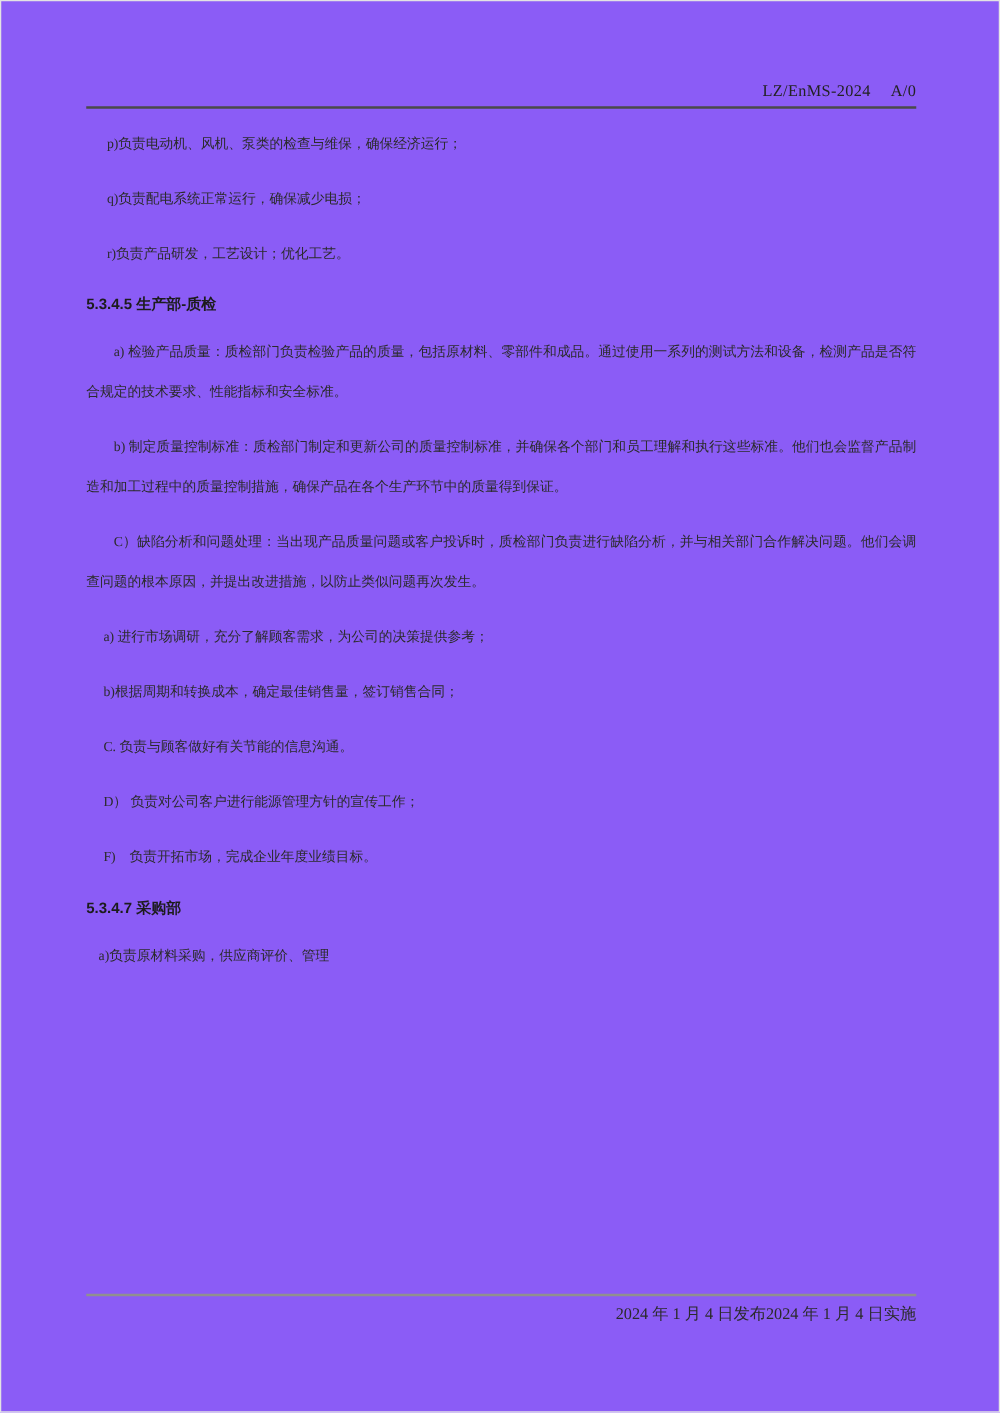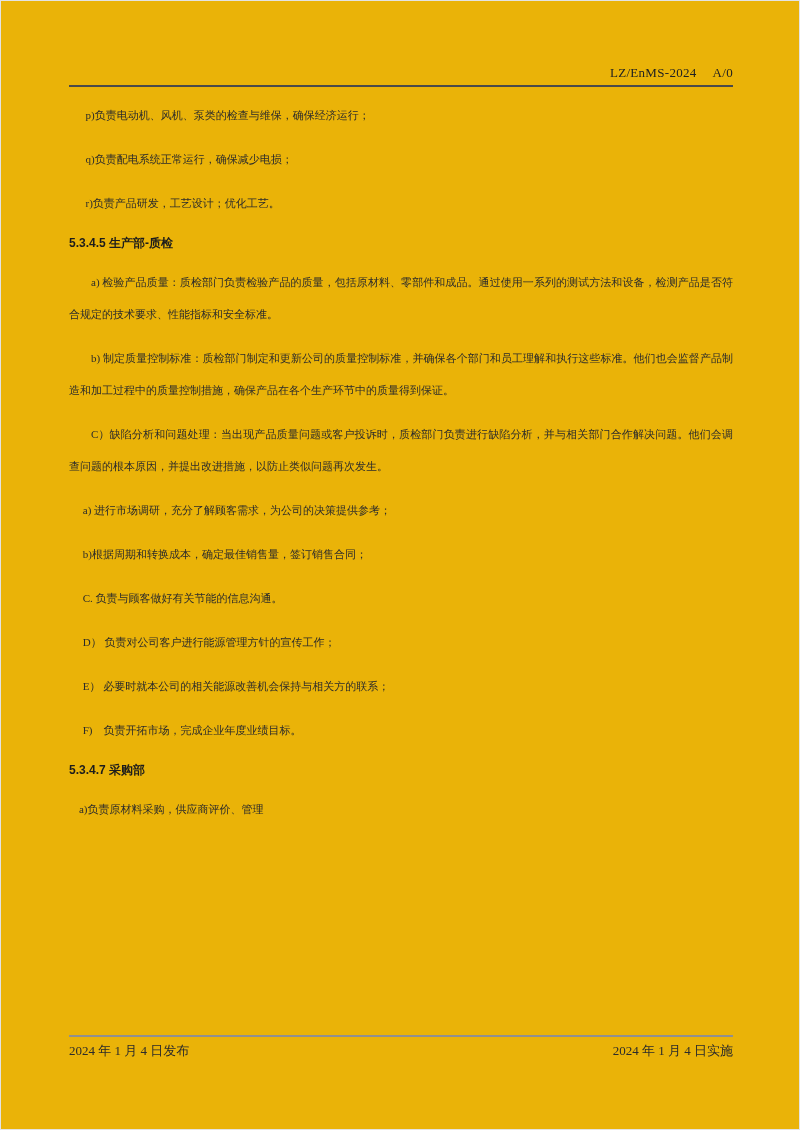--- a/index.html
+++ b/index.html
@@ -5,21 +5,21 @@
   html, body {
     margin: 0;
     padding: 0;
     background: #ffffff;
   }
   .page {
     position: relative;
     width: 800px;
     height: 1130px;
     margin: 0 auto;
-    background: #eab308;
+    background: #8b5cf6;
     border: 1px solid #e3e3e3;
     box-sizing: border-box;
     overflow: hidden;
     font-family: "Liberation Serif", "DejaVu Serif", serif;
     color: #2b2b2b;
   }
   .page-header {
     margin: 0 66px 0 68px;
     padding-top: 64px;
     padding-bottom: 4px;
@@ -57,21 +57,21 @@
     color: #1c1c1c;
   }
   .page-footer {
     position: absolute;
     left: 68px;
     right: 66px;
     top: 1034px;
     border-top: 2px solid #909090;
     padding-top: 6px;
     display: flex;
-    justify-content: space-between;
+    justify-content: flex-end;
     font-size: 13px;
     line-height: 16px;
     color: #2b2b2b;
   }
 </style>
 </head>
 <body>
 
 <div class="page">
 
@@ -87,21 +87,20 @@
 
     <h2 class="sec-heading">5.3.4.5 生产部-质检</h2>
     <p class="para indent-2 justify">a) 检验产品质量：质检部门负责检验产品的质量，包括原材料、零部件和成品。通过使用一系列的测试方法和设备，检测产品是否符合规定的技术要求、性能指标和安全标准。</p>
     <p class="para indent-2 justify">b) 制定质量控制标准：质检部门制定和更新公司的质量控制标准，并确保各个部门和员工理解和执行这些标准。他们也会监督产品制造和加工过程中的质量控制措施，确保产品在各个生产环节中的质量得到保证。</p>
     <p class="para indent-2 justify">C）缺陷分析和问题处理：当出现产品质量问题或客户投诉时，质检部门负责进行缺陷分析，并与相关部门合作解决问题。他们会调查问题的根本原因，并提出改进措施，以防止类似问题再次发生。</p>
 
     <p class="para indent-125">a) 进行市场调研，充分了解顾客需求，为公司的决策提供参考；</p>
     <p class="para indent-125">b)根据周期和转换成本，确定最佳销售量，签订销售合同；</p>
     <p class="para indent-125 gap-top">C. 负责与顾客做好有关节能的信息沟通。</p>
     <p class="para indent-125 gap-top">D） 负责对公司客户进行能源管理方针的宣传工作；</p>
-    <p class="para indent-125">E） 必要时就本公司的相关能源改善机会保持与相关方的联系；</p>
     <p class="para indent-125">F)　负责开拓市场，完成企业年度业绩目标。</p>
 
     <h2 class="sec-heading">5.3.4.7 采购部</h2>
     <p class="para indent-09">a)负责原材料采购，供应商评价、管理</p>
 
   </main>
 
   <footer class="page-footer">
     <span>2024 年 1 月 4 日发布</span>
     <span>2024 年 1 月 4 日实施</span>

